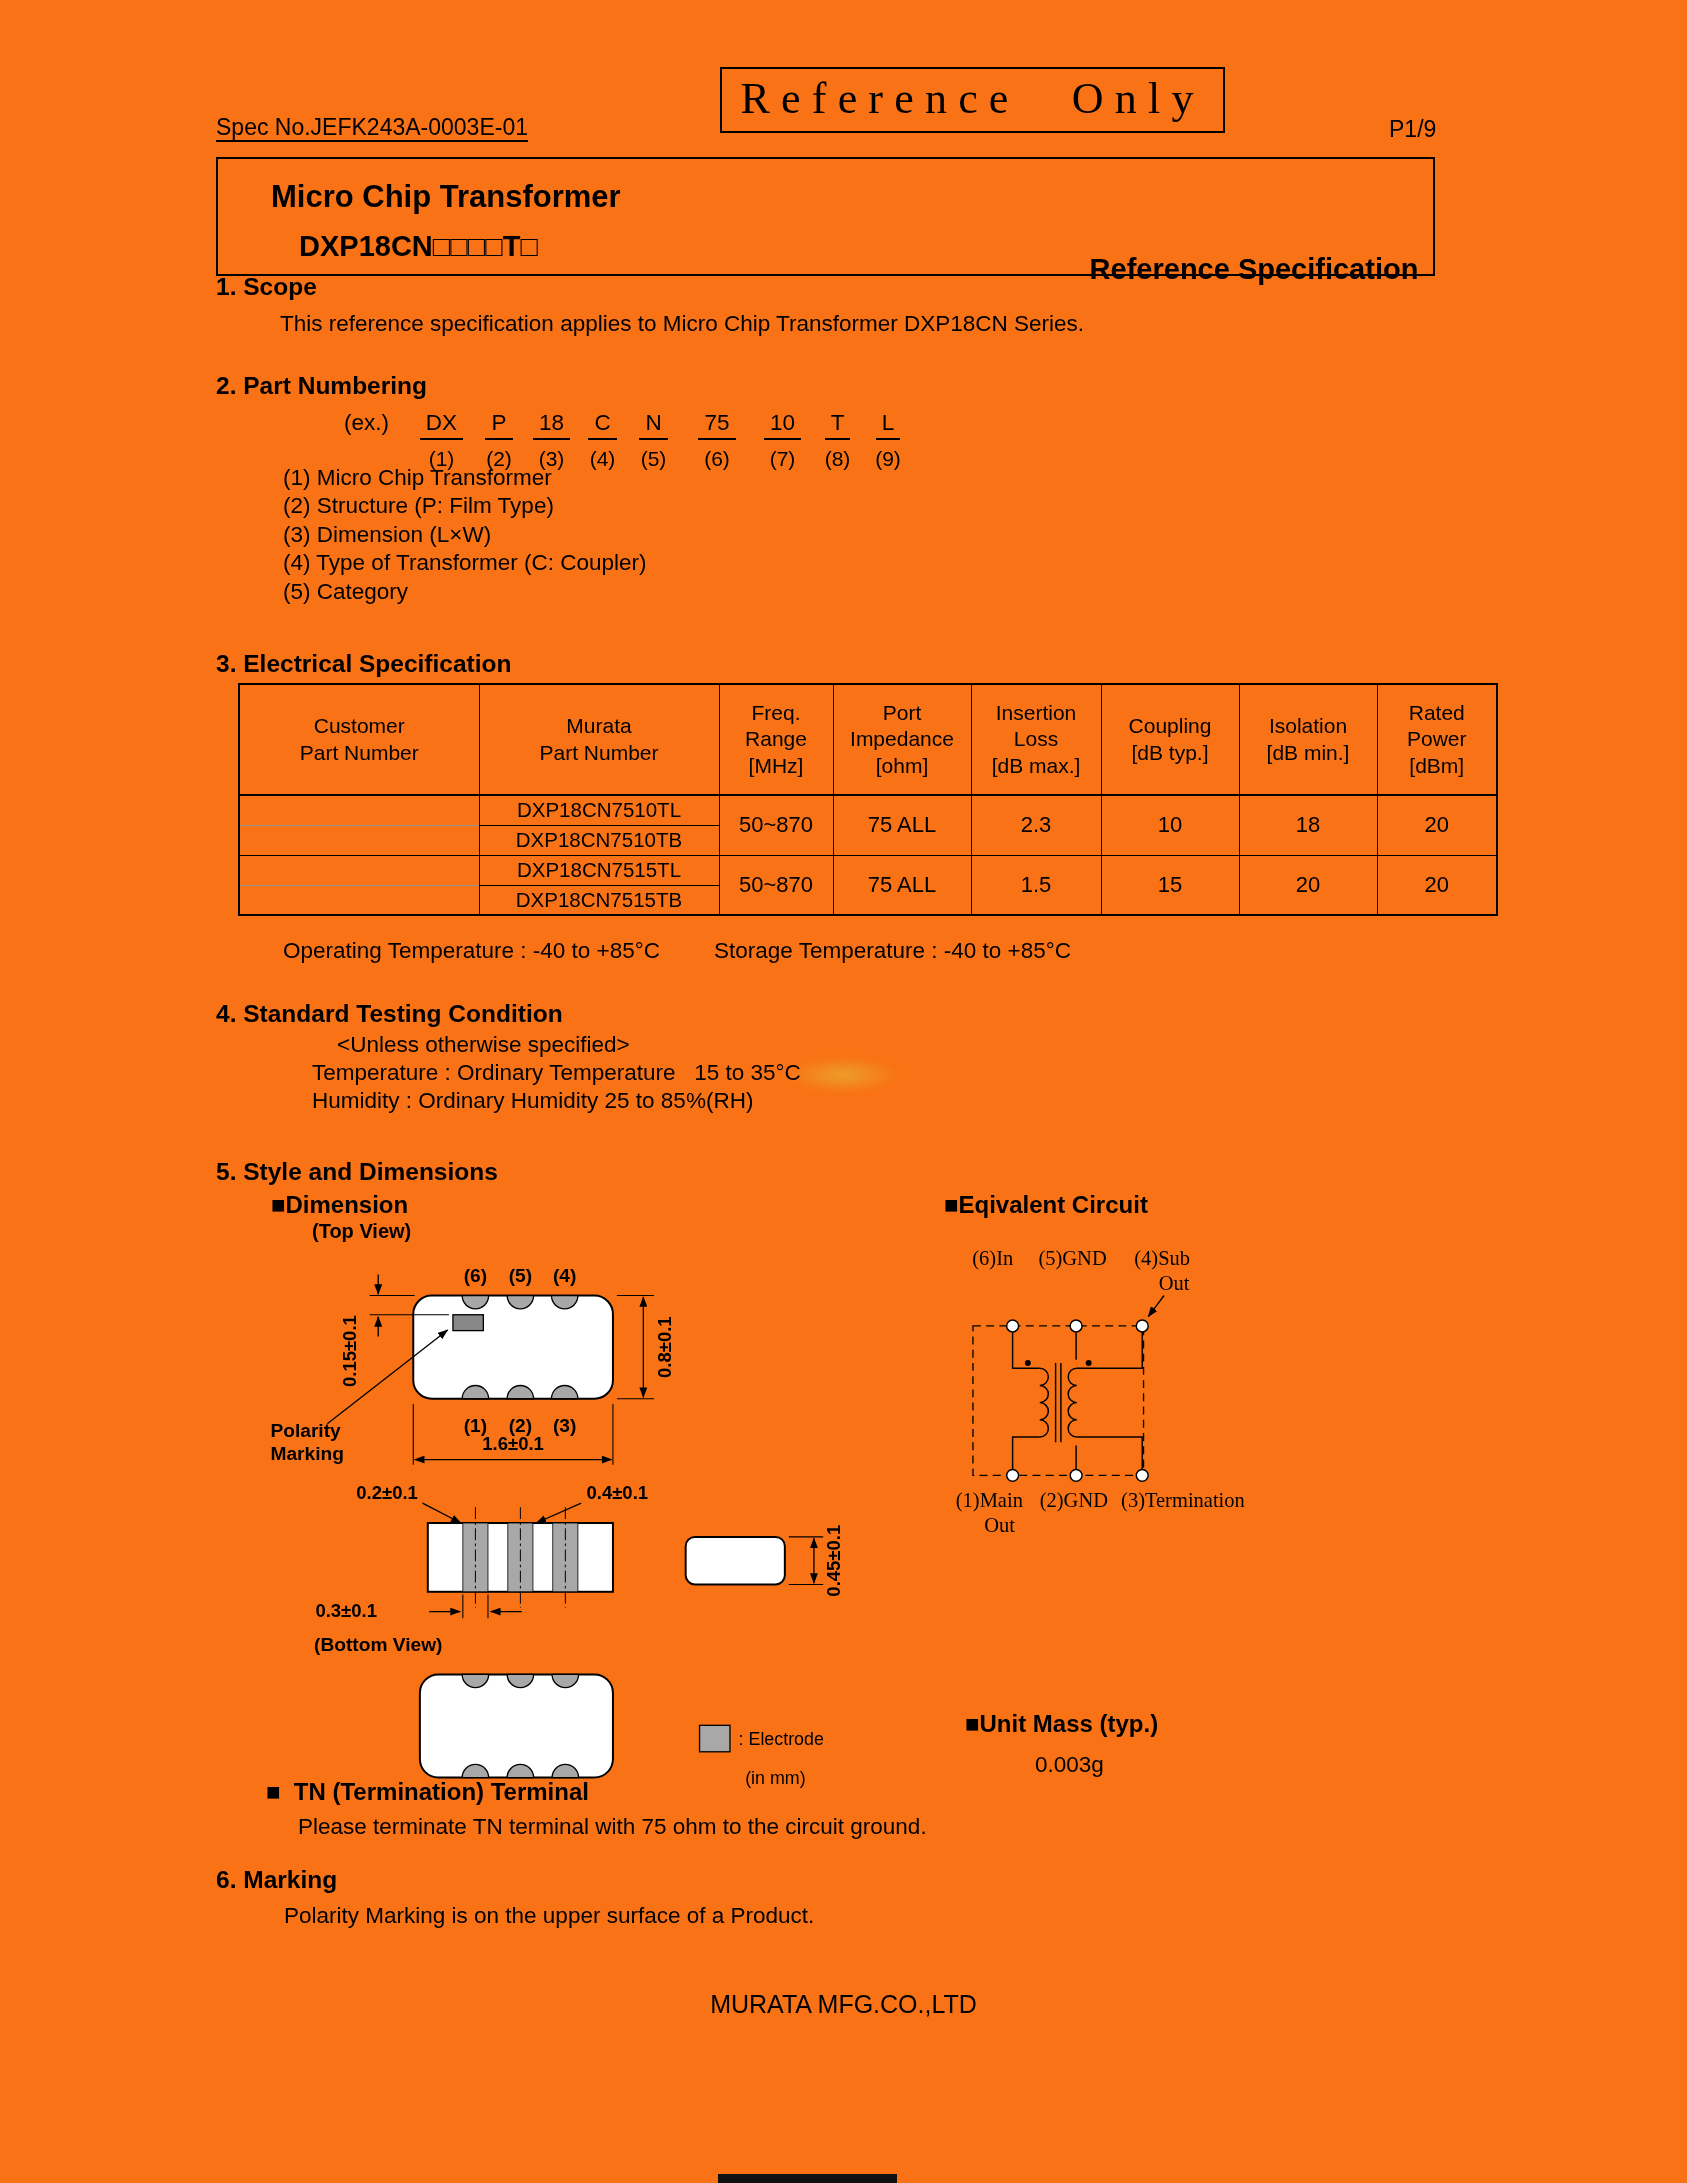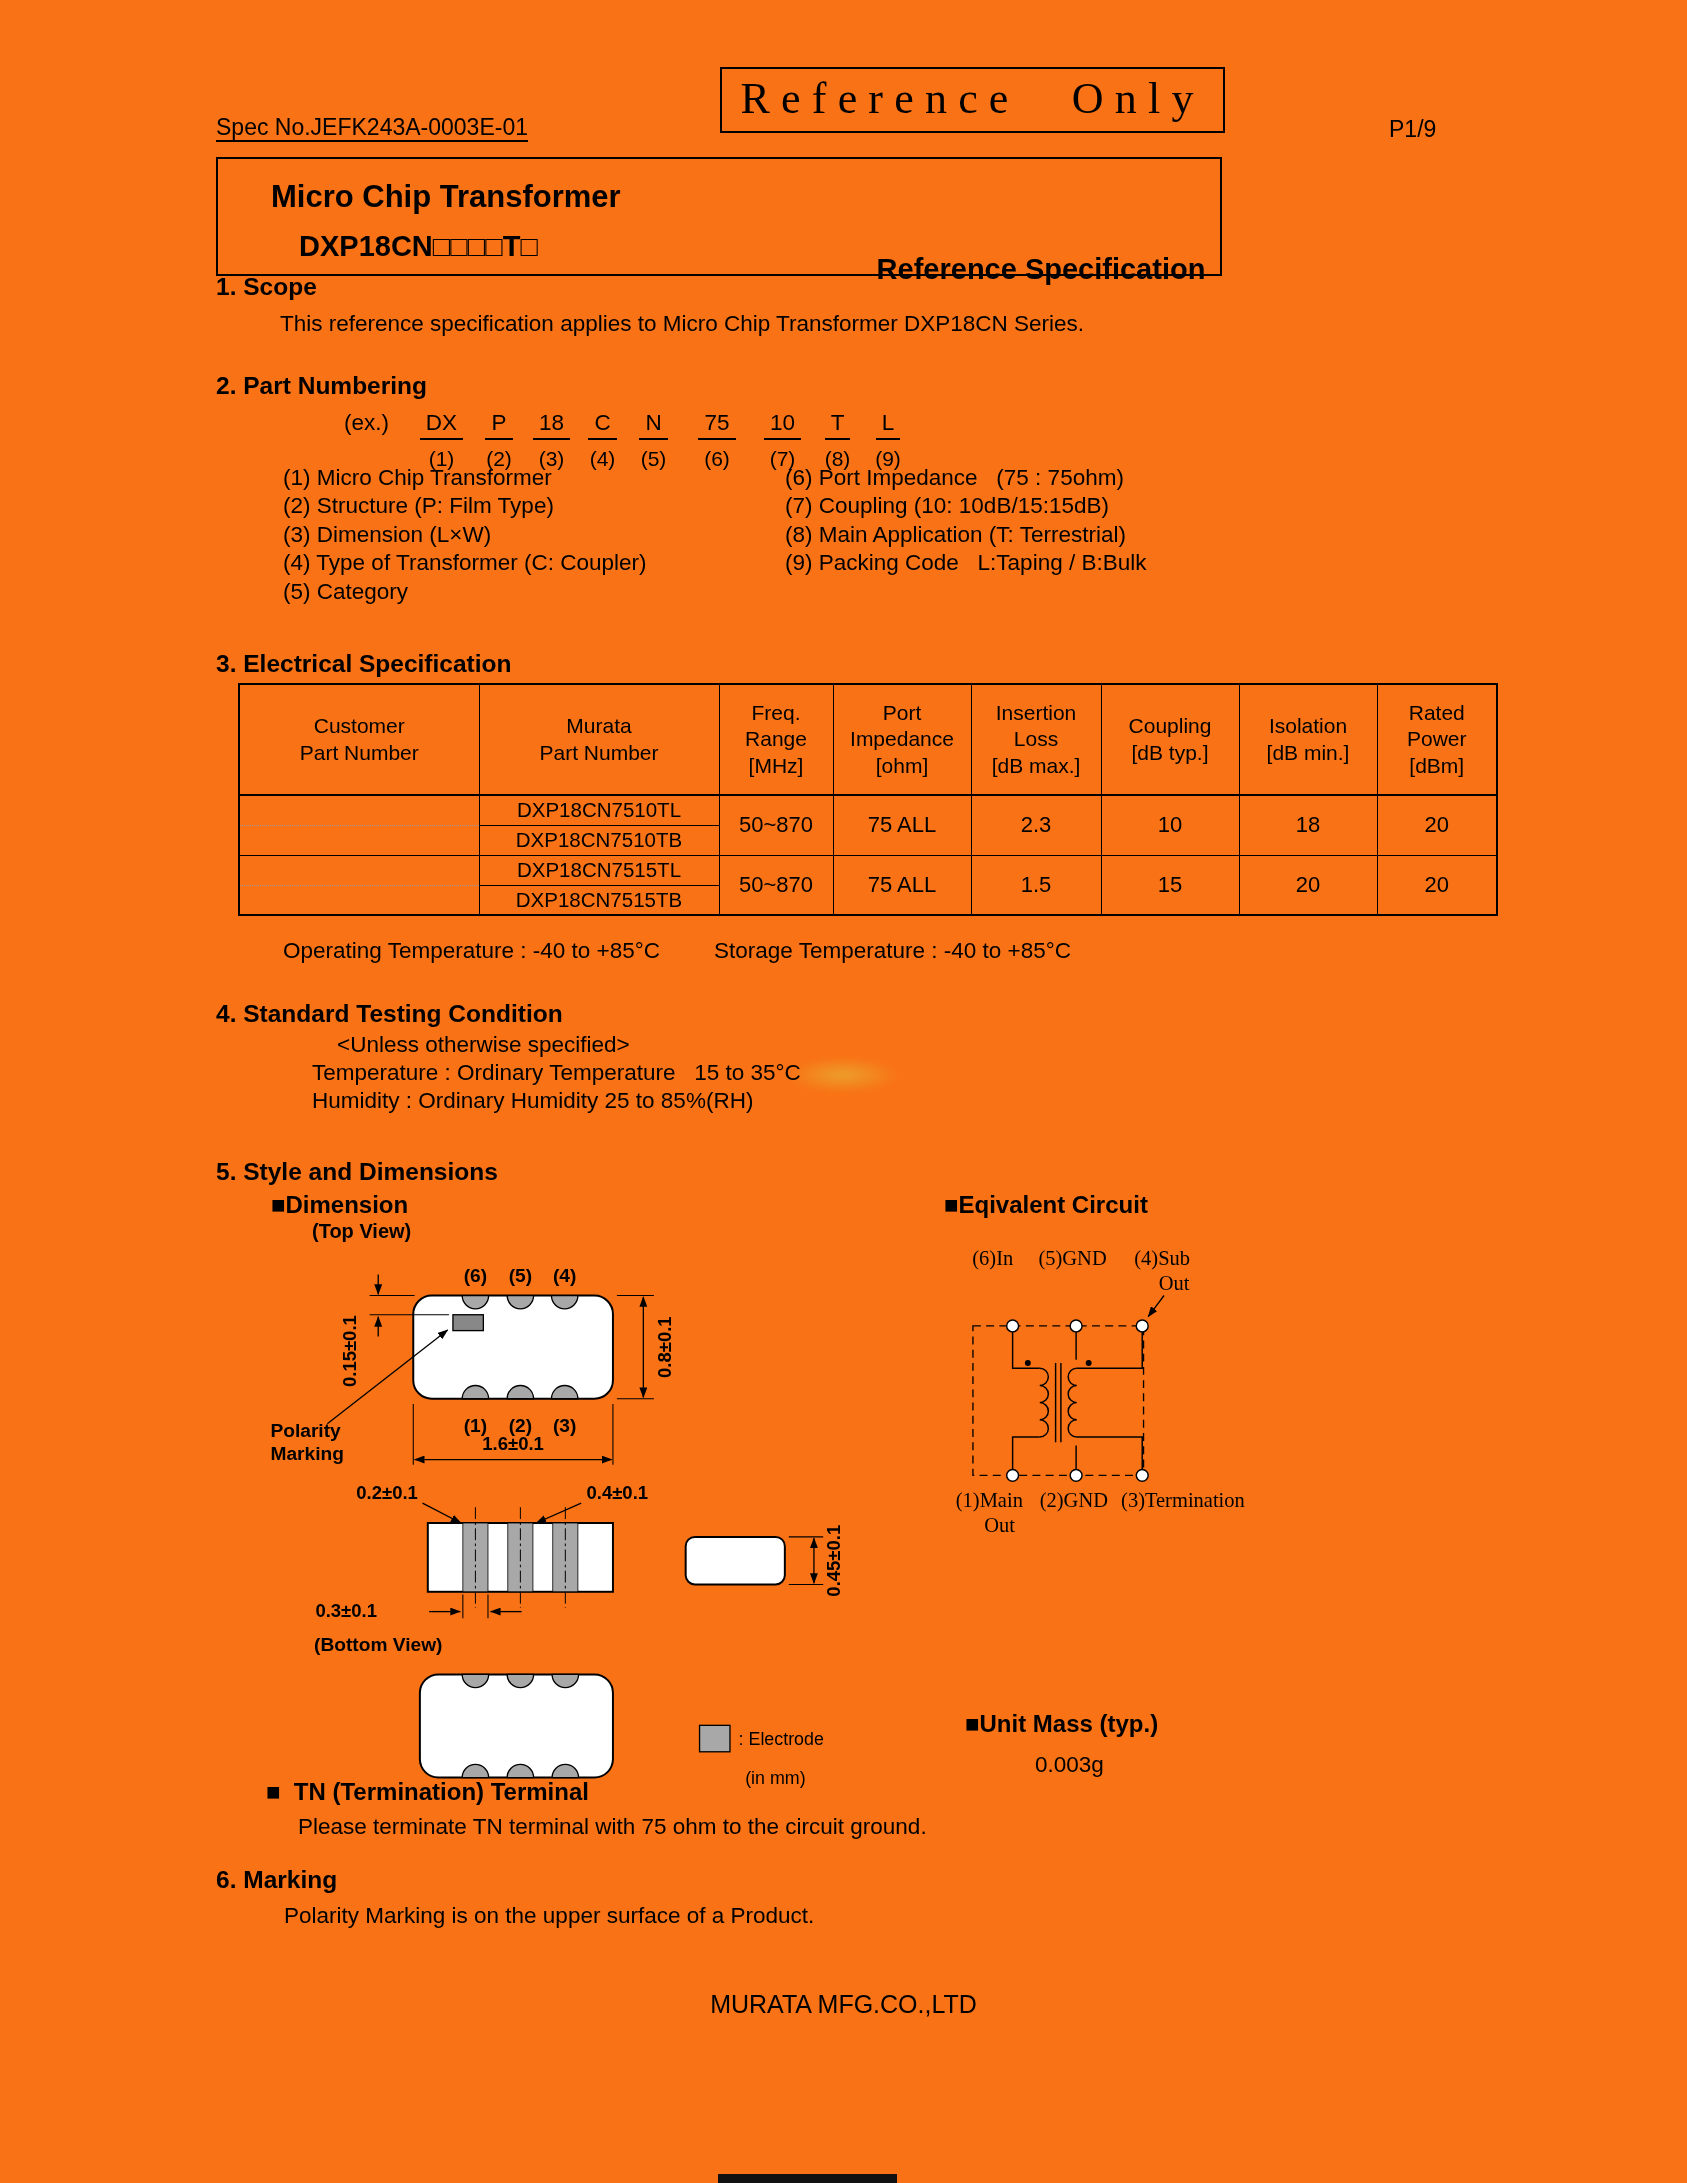--- a/index.html
+++ b/index.html
@@ -8,21 +8,21 @@
         font-family:"Liberation Sans","DejaVu Sans",sans-serif;color:#000;overflow:hidden;}
   .abs{position:absolute;}
 
   
   .spec-no{font-size:23px;text-decoration:underline;text-underline-offset:4.6px;}
   .stamp{border:2.6px solid #000;padding:4px 18.5px 6.6px 18.5px;font-family:"Liberation Serif","DejaVu Serif",serif;
          font-size:44px;letter-spacing:11.2px;word-spacing:30px;white-space:nowrap;}
   .page-no{font-size:23px;}
 
   
-  .title-block{border:2.6px solid #000;width:1006px;height:119px;padding:20px 14.6px 0 53px;}
+  .title-block{border:2.6px solid #000;width:1219px;height:119px;padding:20px 14.6px 0 53px;}
   .product{font-size:31px;font-weight:bold;}
   .title-row{display:flex;justify-content:space-between;margin-top:14.6px;}
   .pn-pattern{font-size:29px;font-weight:bold;margin-left:28px;}
   .doc-type{font-size:29px;font-weight:bold;margin-top:23px;}
 
   .h1{font-size:24.5px;font-weight:bold;}
   .body-text{font-size:22.5px;}
 
   
   .pn-grid{display:grid;grid-template-columns:66px 63px 52px 53px 49px 53px 74px 57px 53px 48px;
@@ -109,26 +109,20 @@
     <div class="idx">(8)</div>
     <div class="idx">(9)</div>
   </div>
 
   <div class="abs pn-items" style="left:283px;top:464px;">
     <div>(1) Micro Chip Transformer</div>
     <div>(2) Structure (P: Film Type)</div>
     <div>(3) Dimension (L×W)</div>
     <div>(4) Type of Transformer (C: Coupler)</div>
     <div>(5) Category</div>
-  </div>
-  <div class="abs pn-items" style="left:785px;top:464px;">
-    <div>(6) Port Impedance&nbsp;&nbsp;&nbsp;(75 : 75ohm)</div>
-    <div>(7) Coupling (10: 10dB/15:15dB)</div>
-    <div>(8) Main Application (T: Terrestrial)</div>
-    <div>(9) Packing Code&nbsp;&nbsp;&nbsp;L:Taping / B:Bulk</div>
   </div>
 
   <div class="abs h1" style="left:216px;top:650px;">3. Electrical Specification</div>
 
   <table class="spec abs" style="left:238px;top:683px;">
     <colgroup>
       <col style="width:240px">
         <col style="width:240px">
         <col style="width:114px">
         <col style="width:138px">

